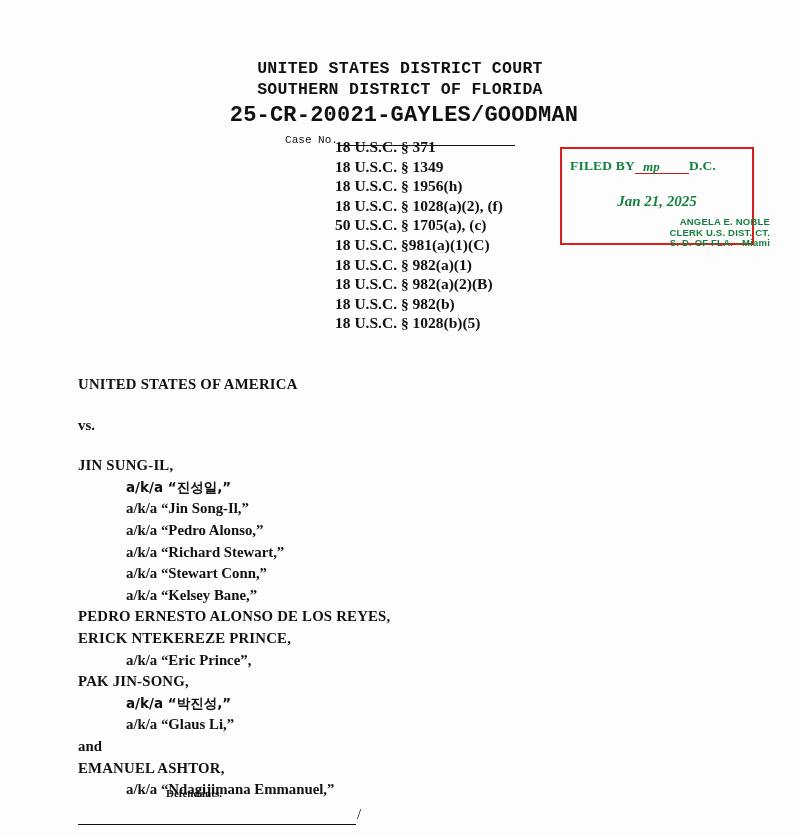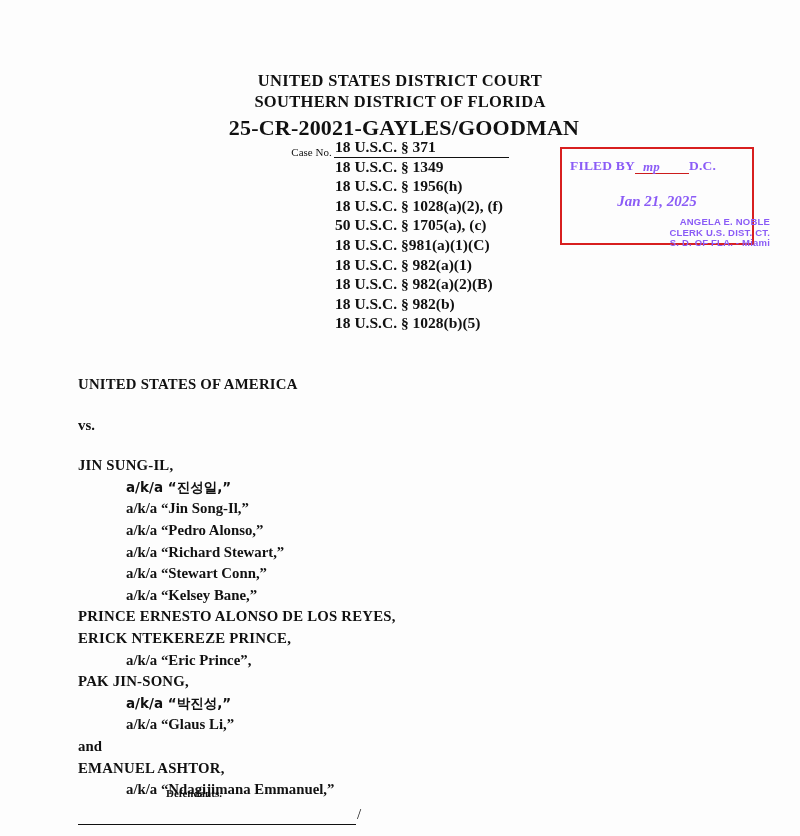--- a/index.html
+++ b/index.html
@@ -18,23 +18,24 @@
   .page {
     position: absolute;
     left: 0; top: 0;
     width: 800px;
     height: 836px;
     background: #fdfdfd;
   }
   .court-header {
     position: absolute;
     left: 0;
-    top: 70px;
+    top: 58px;
     width: 800px;
     text-align: center;
+    font-family: Liberation Mono, monospace;
   }
   .court-line {
     font-weight: bold;
     font-size: 16.5px;
     letter-spacing: 0.3px;
     line-height: 21px;
   }
   .case-number {
     font-weight: bold;
     font-size: 22px;
@@ -71,21 +72,21 @@
     white-space: nowrap;
   }
   
   .stamp {
     position: absolute;
     left: 560px;
     top: 147px;
     width: 194px;
     height: 98px;
     border: 2px solid #d81f1f;
-    color: #8b5cf6;
+    color: #15803d;
     box-sizing: border-box;
   }
   .stamp-row1 {
     position: absolute;
     left: 8px;
     top: 9px;
     font-size: 13.5px;
     font-weight: bold;
     letter-spacing: 0.2px;
   }
@@ -225,21 +226,21 @@
     <div class="party-vs">vs.</div>
 
     <div class="party-main">JIN SUNG-IL,</div>
     <div class="aka aka-korean">a/k/a “진성일,”</div>
     <div class="aka">a/k/a “Jin Song-Il,”</div>
     <div class="aka">a/k/a “Pedro Alonso,”</div>
     <div class="aka">a/k/a “Richard Stewart,”</div>
     <div class="aka">a/k/a “Stewart Conn,”</div>
     <div class="aka">a/k/a “Kelsey Bane,”</div>
 
-    <div class="party-main">PRINCE ERNESTO ALONSO DE LOS REYES,</div>
+    <div class="party-main">PEDRO ERNESTO ALONSO DE LOS REYES,</div>
 
     <div class="party-main">ERICK NTEKEREZE PRINCE,</div>
     <div class="aka">a/k/a “Eric Prince”,</div>
 
     <div class="party-main">PAK JIN-SONG,</div>
     <div class="aka aka-korean">a/k/a “박진성,”</div>
     <div class="aka">a/k/a “Glaus Li,”</div>
 
     <div class="and-line">and</div>
     <div class="party-main">EMANUEL ASHTOR,</div>

